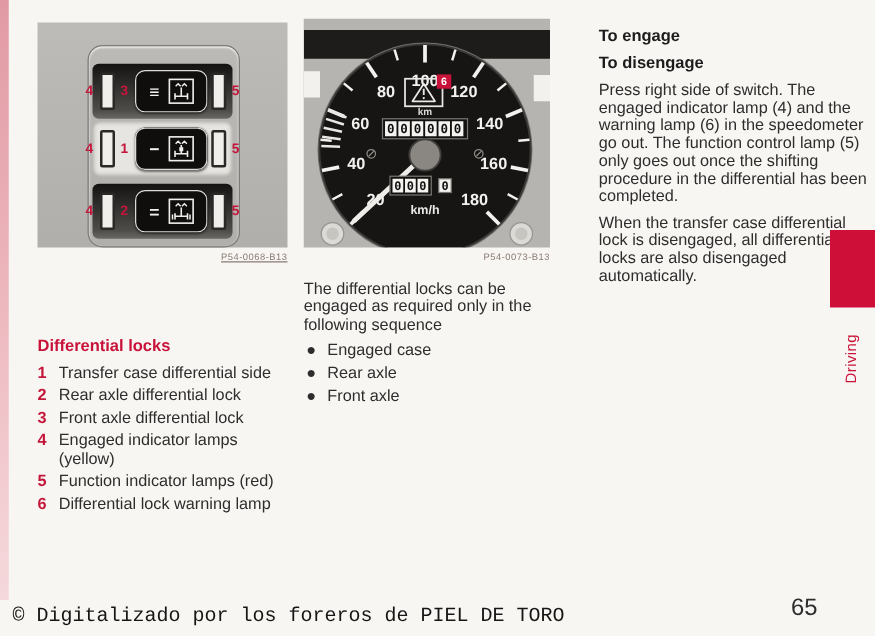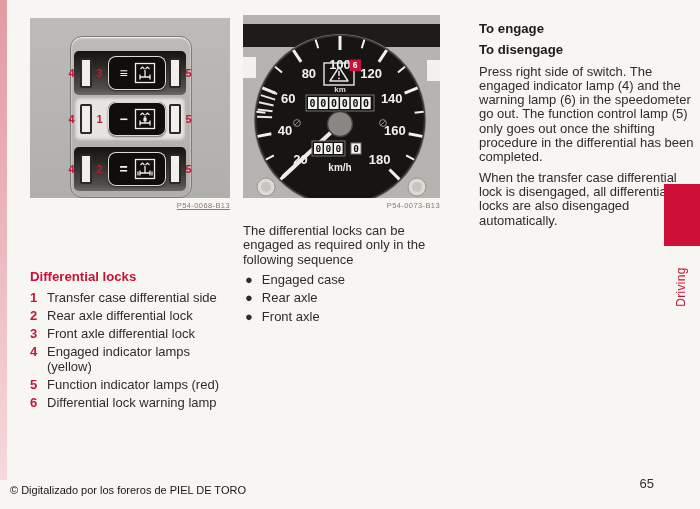--- a/index.html
+++ b/index.html
@@ -46,23 +46,23 @@
   .bullet .dot{font-size:13px;line-height:14px;flex:none;}
   .note-label{margin:10px 0 7px 0;}
   .mid-intro{margin-bottom:8px;}
   .bullets{margin-bottom:6px;}
   
   #side-tab{position:absolute;left:664px;top:184px;width:36px;height:62px;background:#ce0f38;}
   #side-tab-label{position:absolute;left:662px;top:246px;width:38px;height:82px;display:flex;
         align-items:center;justify-content:center;}
   #side-tab-label span{transform:rotate(-90deg);white-space:nowrap;color:#c8123a;
         font-size:12px;letter-spacing:.3px;}
-  #watermark{position:absolute;left:10px;top:484px;font-size:11px;color:#161616;}
+  #watermark{position:absolute;left:10px;top:484px;font-size:16px;color:#161616;font-family:Liberation Mono, monospace;}
   #page-number{position:absolute;left:618px;top:476px;width:36px;text-align:right;
-        font-size:13px;color:#2d2d2d;}
+        font-size:19px;color:#2d2d2d;}
 </style>
 </head>
 <body>
 
 <div class="page">
 
   <div class="edge-strip"></div>
 
   <div class="photo" id="switch-photo">
     <div class="panel">

